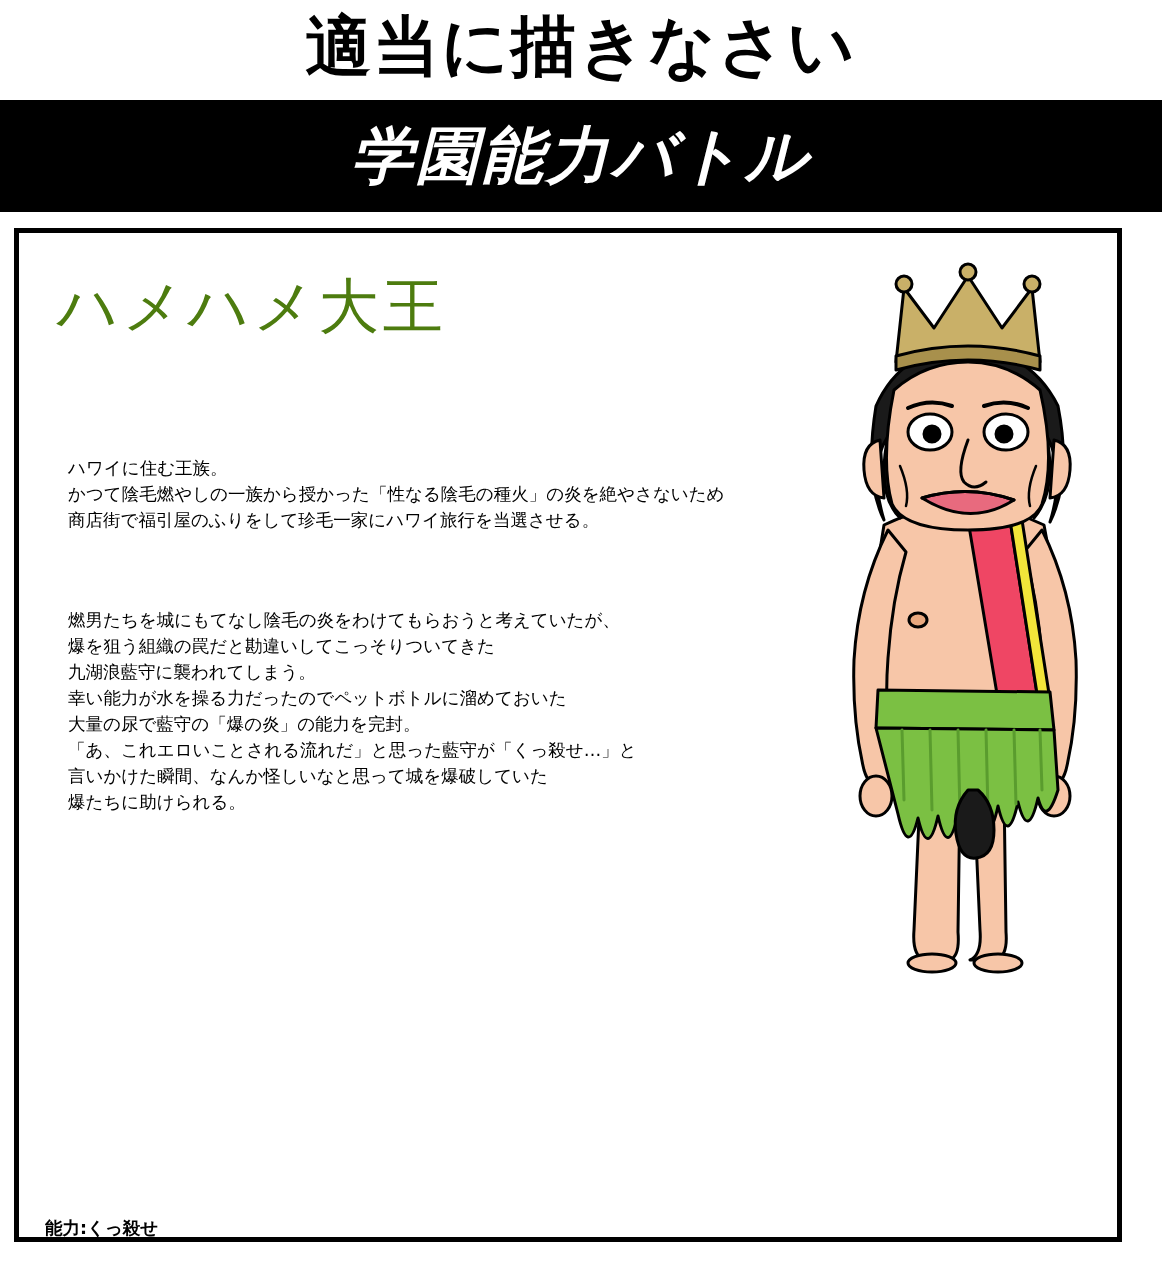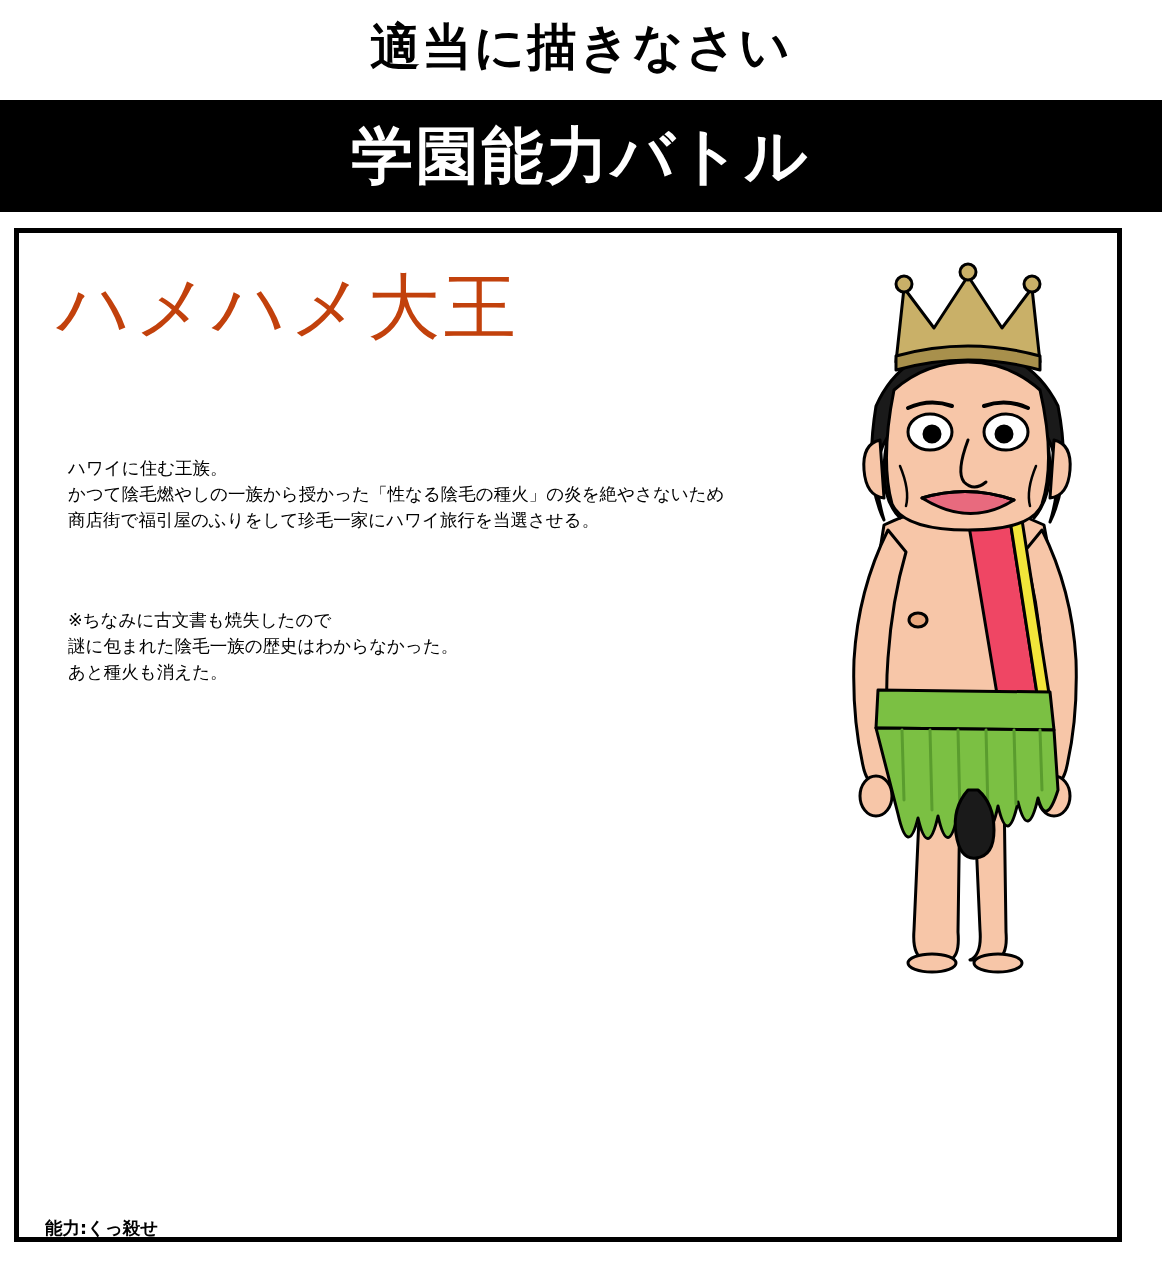--- a/index.html
+++ b/index.html
@@ -22,36 +22,37 @@
   }
   
   .title-main {
     position: absolute;
     left: 0;
     top: 4px;
     width: 1162px;
     text-align: center;
     font-family: "DejaVu Sans", sans-serif;
     font-weight: bold;
-    font-size: 50px;
+    font-size: 66px;
     line-height: 86px;
     color: #000000;
     letter-spacing: 2px;
     white-space: nowrap;
   }
   .title-band {
     position: absolute;
     left: 0;
     top: 100px;
     width: 1162px;
     height: 112px;
     background: #000000;
     display: flex;
     align-items: center;
     justify-content: center;
+    font-style: italic;
   }
   .title-band-text {
     font-family: "DejaVu Sans", sans-serif;
     font-weight: bold;
     font-size: 62px;
     line-height: 62px;
     color: #ffffff;
     letter-spacing: 3px;
     white-space: nowrap;
   }
@@ -63,24 +64,24 @@
     width: 1108px;
     height: 1014px;
     border: 5px solid #000000;
     background: #ffffff;
     box-sizing: border-box;
   }
   .char-name {
     position: absolute;
     left: 38px;
     top: 22px;
-    font-family: Liberation Sans, sans-serif;
-    font-size: 72px;
+    font-family: Liberation Serif, serif;
+    font-size: 60px;
     line-height: 104px;
-    color: #c2410c;
+    color: #4d7c0f;
     letter-spacing: 4px;
     white-space: nowrap;
   }
   .body-text {
     position: absolute;
     left: 26px;
     top: 170px;
     width: 700px;
     font-family: "DejaVu Sans", sans-serif;
     font-size: 17.5px;
@@ -123,23 +124,28 @@
   </div>
 
   <div class="card">
 
     <div class="char-name">ハメハメ大王</div>
 
     <div class="body-text">
       <div class="blk">ハワイに住む王族。
 かつて陰毛燃やしの一族から授かった「性なる陰毛の種火」の炎を絶やさないため
 商店街で福引屋のふりをして珍毛一家にハワイ旅行を当選させる。</div>
-      <div class="blk">※ちなみに古文書も焼失したので
-謎に包まれた陰毛一族の歴史はわからなかった。
-あと種火も消えた。</div>
+      <div class="blk">燃男たちを城にもてなし陰毛の炎をわけてもらおうと考えていたが、
+爆を狙う組織の罠だと勘違いしてこっそりついてきた
+九湖浪藍守に襲われてしまう。
+幸い能力が水を操る力だったのでペットボトルに溜めておいた
+大量の尿で藍守の「爆の炎」の能力を完封。
+「あ、これエロいことされる流れだ」と思った藍守が「くっ殺せ…」と
+言いかけた瞬間、なんか怪しいなと思って城を爆破していた
+爆たちに助けられる。</div>
       
     </div>
 
     <div class="ability">
       <div>能力:くっ殺せ</div>
       
     </div>
 
   </div>
 

